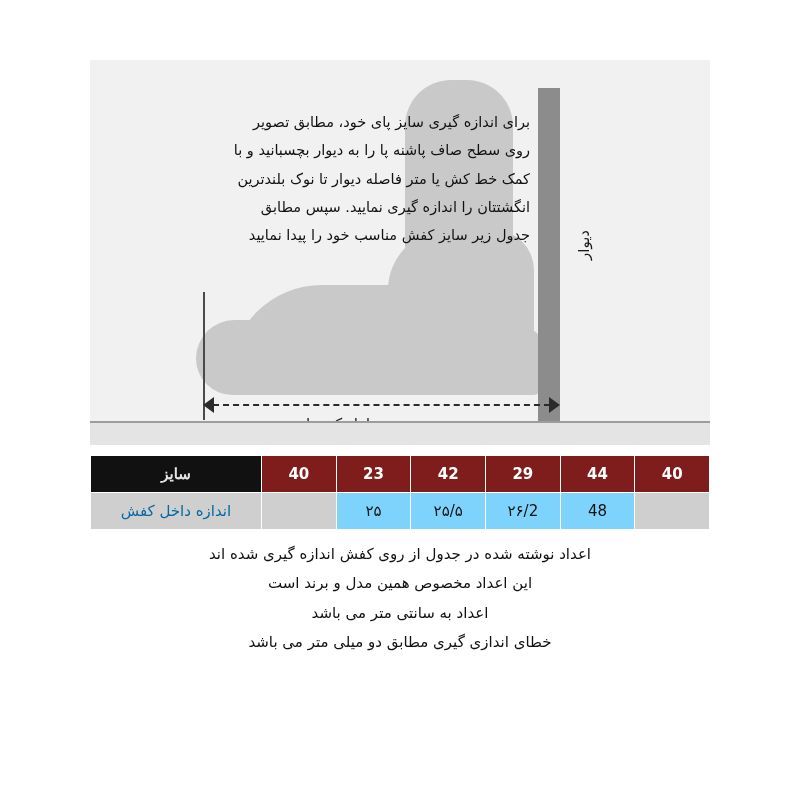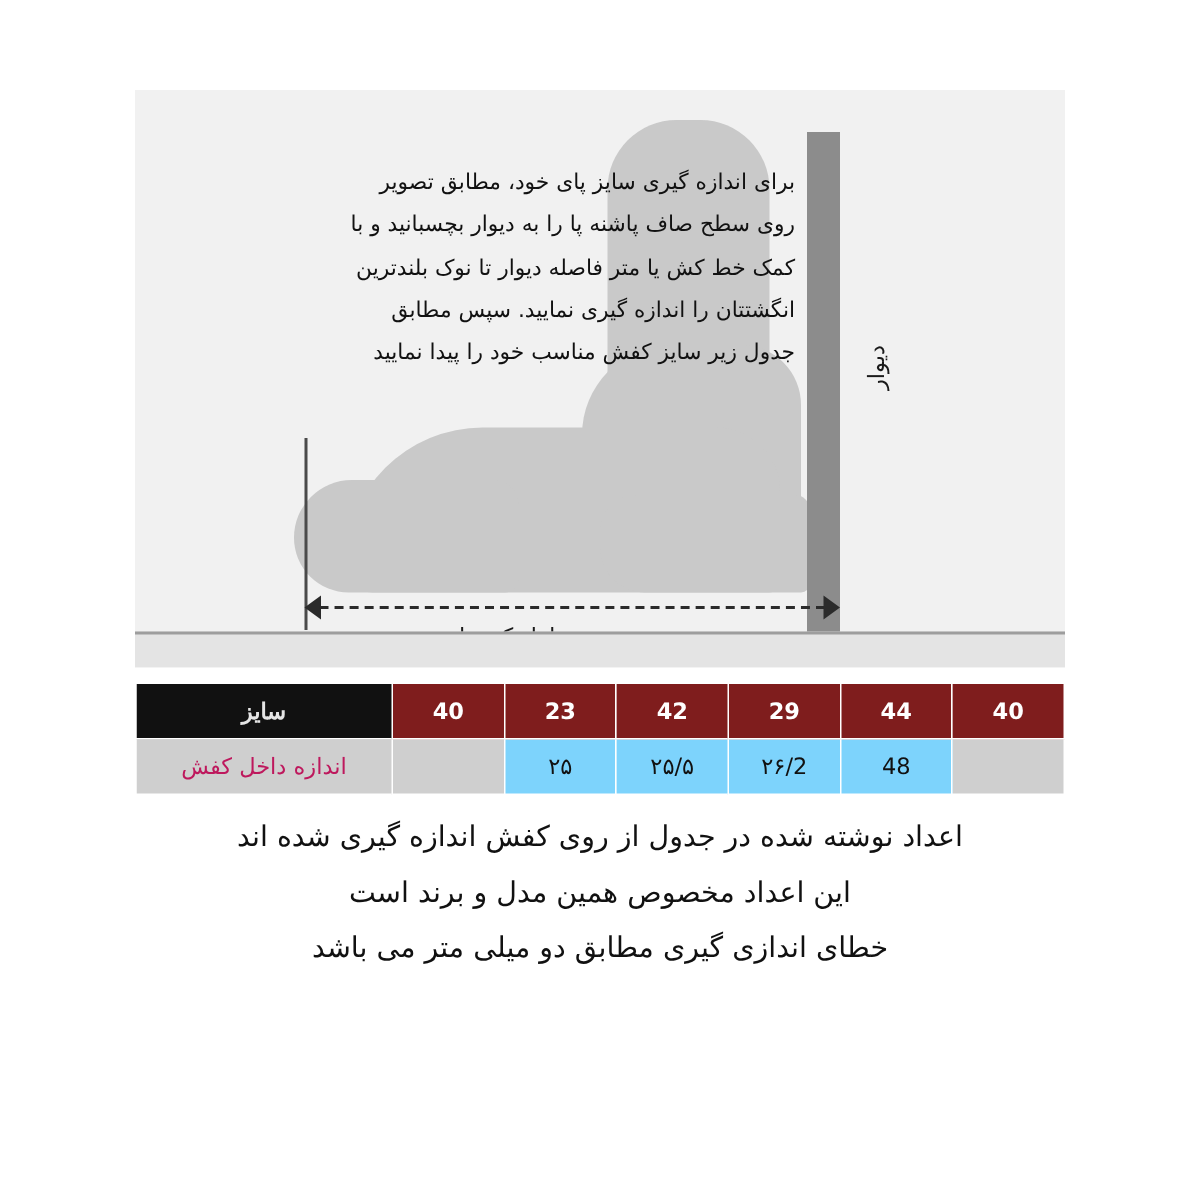--- a/index.html
+++ b/index.html
@@ -194,35 +194,35 @@
     color: #e5e5e5;
     width: 170px;
     font-family: Liberation Serif, serif;
   }
   .row-body td {
     background: #7dd3fc;
     color: #111111;
   }
   .row-body td.label-cell {
     background: #cfcfcf;
-    color: #be185d;
+    color: #0369a1;
     width: 170px;
   }
   .row-body td.empty-cell {
     background: #cfcfcf;
   }
 
   
   .notes {
     position: absolute;
     left: 0;
     top: 540px;
     width: 800px;
     text-align: center;
-    font-size: 19px;
+    font-size: 15px;
     line-height: 1.95;
     color: #111111;
   }
 </style>
 </head>
 <body>
 
 <div class="page">
 
   <div class="illustration">
@@ -271,16 +271,17 @@
         <td>۲۵</td>
         <td class="empty-cell"></td>
         <td class="label-cell">اندازه داخل کفش</td>
       </tr>
     </tbody>
   </table>
 
   <div class="notes">
     <div>اعداد نوشته شده در جدول از روی کفش اندازه گیری شده اند</div>
     <div>این اعداد مخصوص همین مدل و برند است</div>
+    <div>اعداد به سانتی متر می باشد</div>
     <div>خطای اندازی گیری مطابق دو میلی متر می باشد</div>
   </div>
 
 </div>
 
 </body></html>

